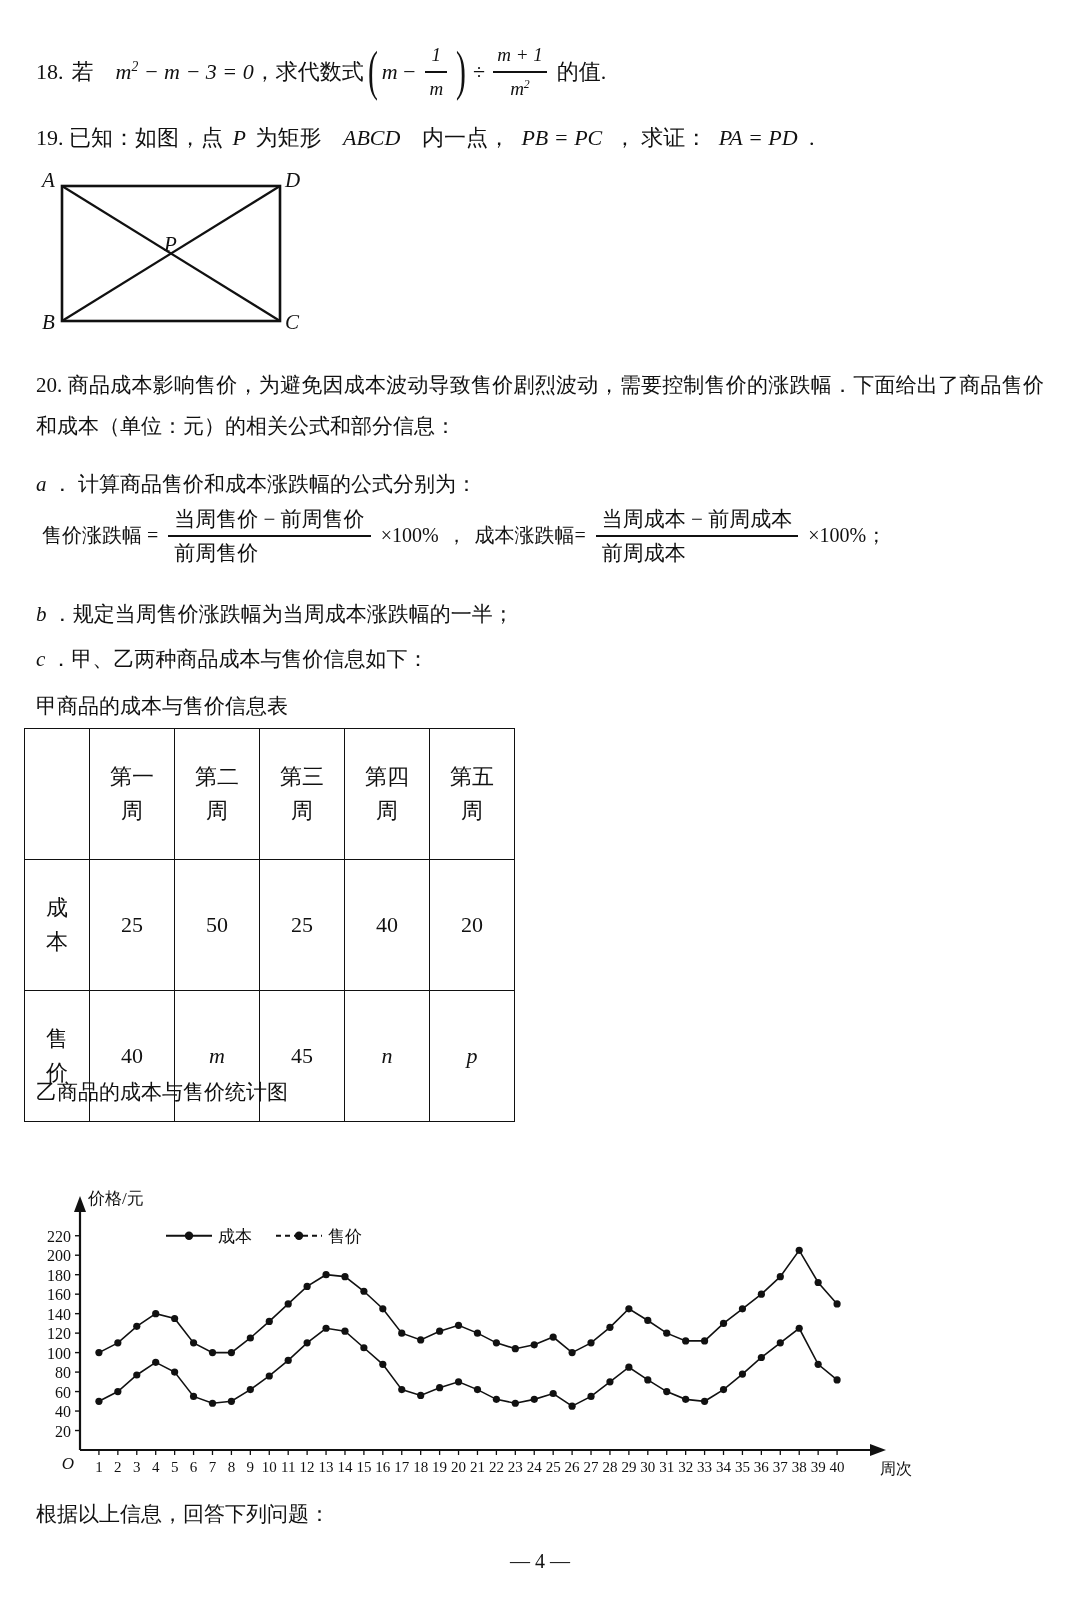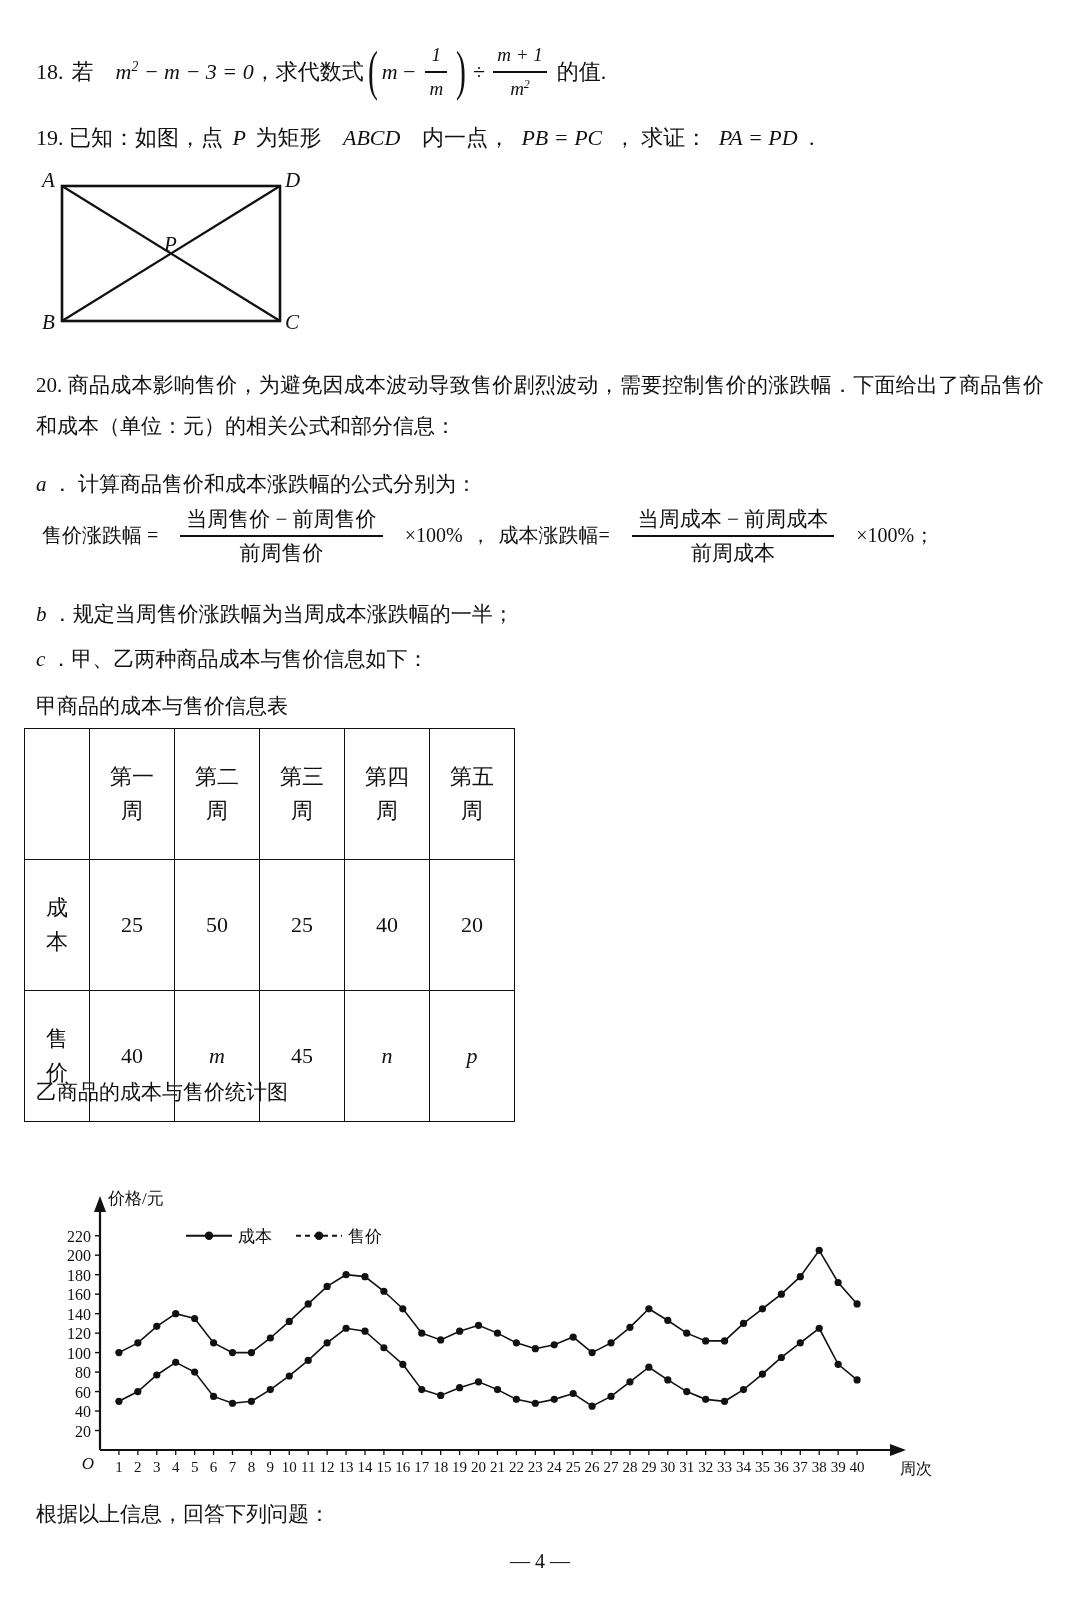--- a/index.html
+++ b/index.html
@@ -34,42 +34,42 @@
   
   #q19 { position:absolute; left:36px; top:120px; width:1000px; font-size:22px; }
   #fig19 { position:absolute; left:40px; top:172px; width:320px; height:180px; }
   #fig19 svg { display:block; }
   .figlabel { position:absolute; font-style:italic; font-size:21px; font-family:"Liberation Serif",serif;}
 
   
   #q20 { position:absolute; left:36px; top:365px; width:1008px; font-size:21px; line-height:1.95; text-align:justify; }
   #q20b { position:absolute; left:36px; top:470px; width:1008px; font-size:21px; }
   #formulas { position:absolute; left:42px; top:505px; width:1010px; display:flex; align-items:center; font-size:20px; white-space:nowrap; }
-  .bigfrac { display:inline-flex; flex-direction:column; align-items:center; margin:0 22px; }
+  .bigfrac { display:inline-flex; flex-direction:column; align-items:flex-start; margin:0 10px; }
   .bigfrac .top { padding:0 6px 2px 6px; font-size:21px; }
   .bigfrac .bar { width:100%; height:1.6px; background:#111; }
   .bigfrac .bot { padding:2px 6px 0 6px; font-size:21px; }
   #q20c { position:absolute; left:36px; top:600px; font-size:21px; }
   #q20d { position:absolute; left:36px; top:645px; font-size:21px; }
   #tbl-cap { position:absolute; left:36px; top:692px; font-size:21px; }
 
   
   #tbl { position:absolute; left:24px; top:728px; border-collapse:collapse; }
   #tbl td { border:1.6px solid #111; text-align:center; vertical-align:middle;
             font-size:22px; font-family:"Liberation Serif",serif; }
   #tbl td.vh { width:62px; height:128px; }
   #tbl td.hd { width:82px; height:120px; line-height:1.55; }
   #tbl td.dc { width:82px; }
   #tbl .vtext { display:inline-block; line-height:1.55; }
   #tbl .ital { font-style:italic; }
 
   #chart-cap { position:absolute; left:36px; top:1078px; font-size:21px; }
 
   
-  #chart { position:absolute; left:36px; top:1148px; width:900px; height:330px;text-decoration:underline; }
+  #chart { position:absolute; left:16px; top:1148px; width:900px; height:330px;text-decoration:underline; }
   #chart svg { display:block; }
 
   #closing { position:absolute; left:36px; top:1500px; font-size:21px; }
   #pagenum { position:absolute; left:0; top:1550px; width:1080px; text-align:center; font-size:20px; }
 </style>
 </head>
 <body>
 
 <div class="page">
 

